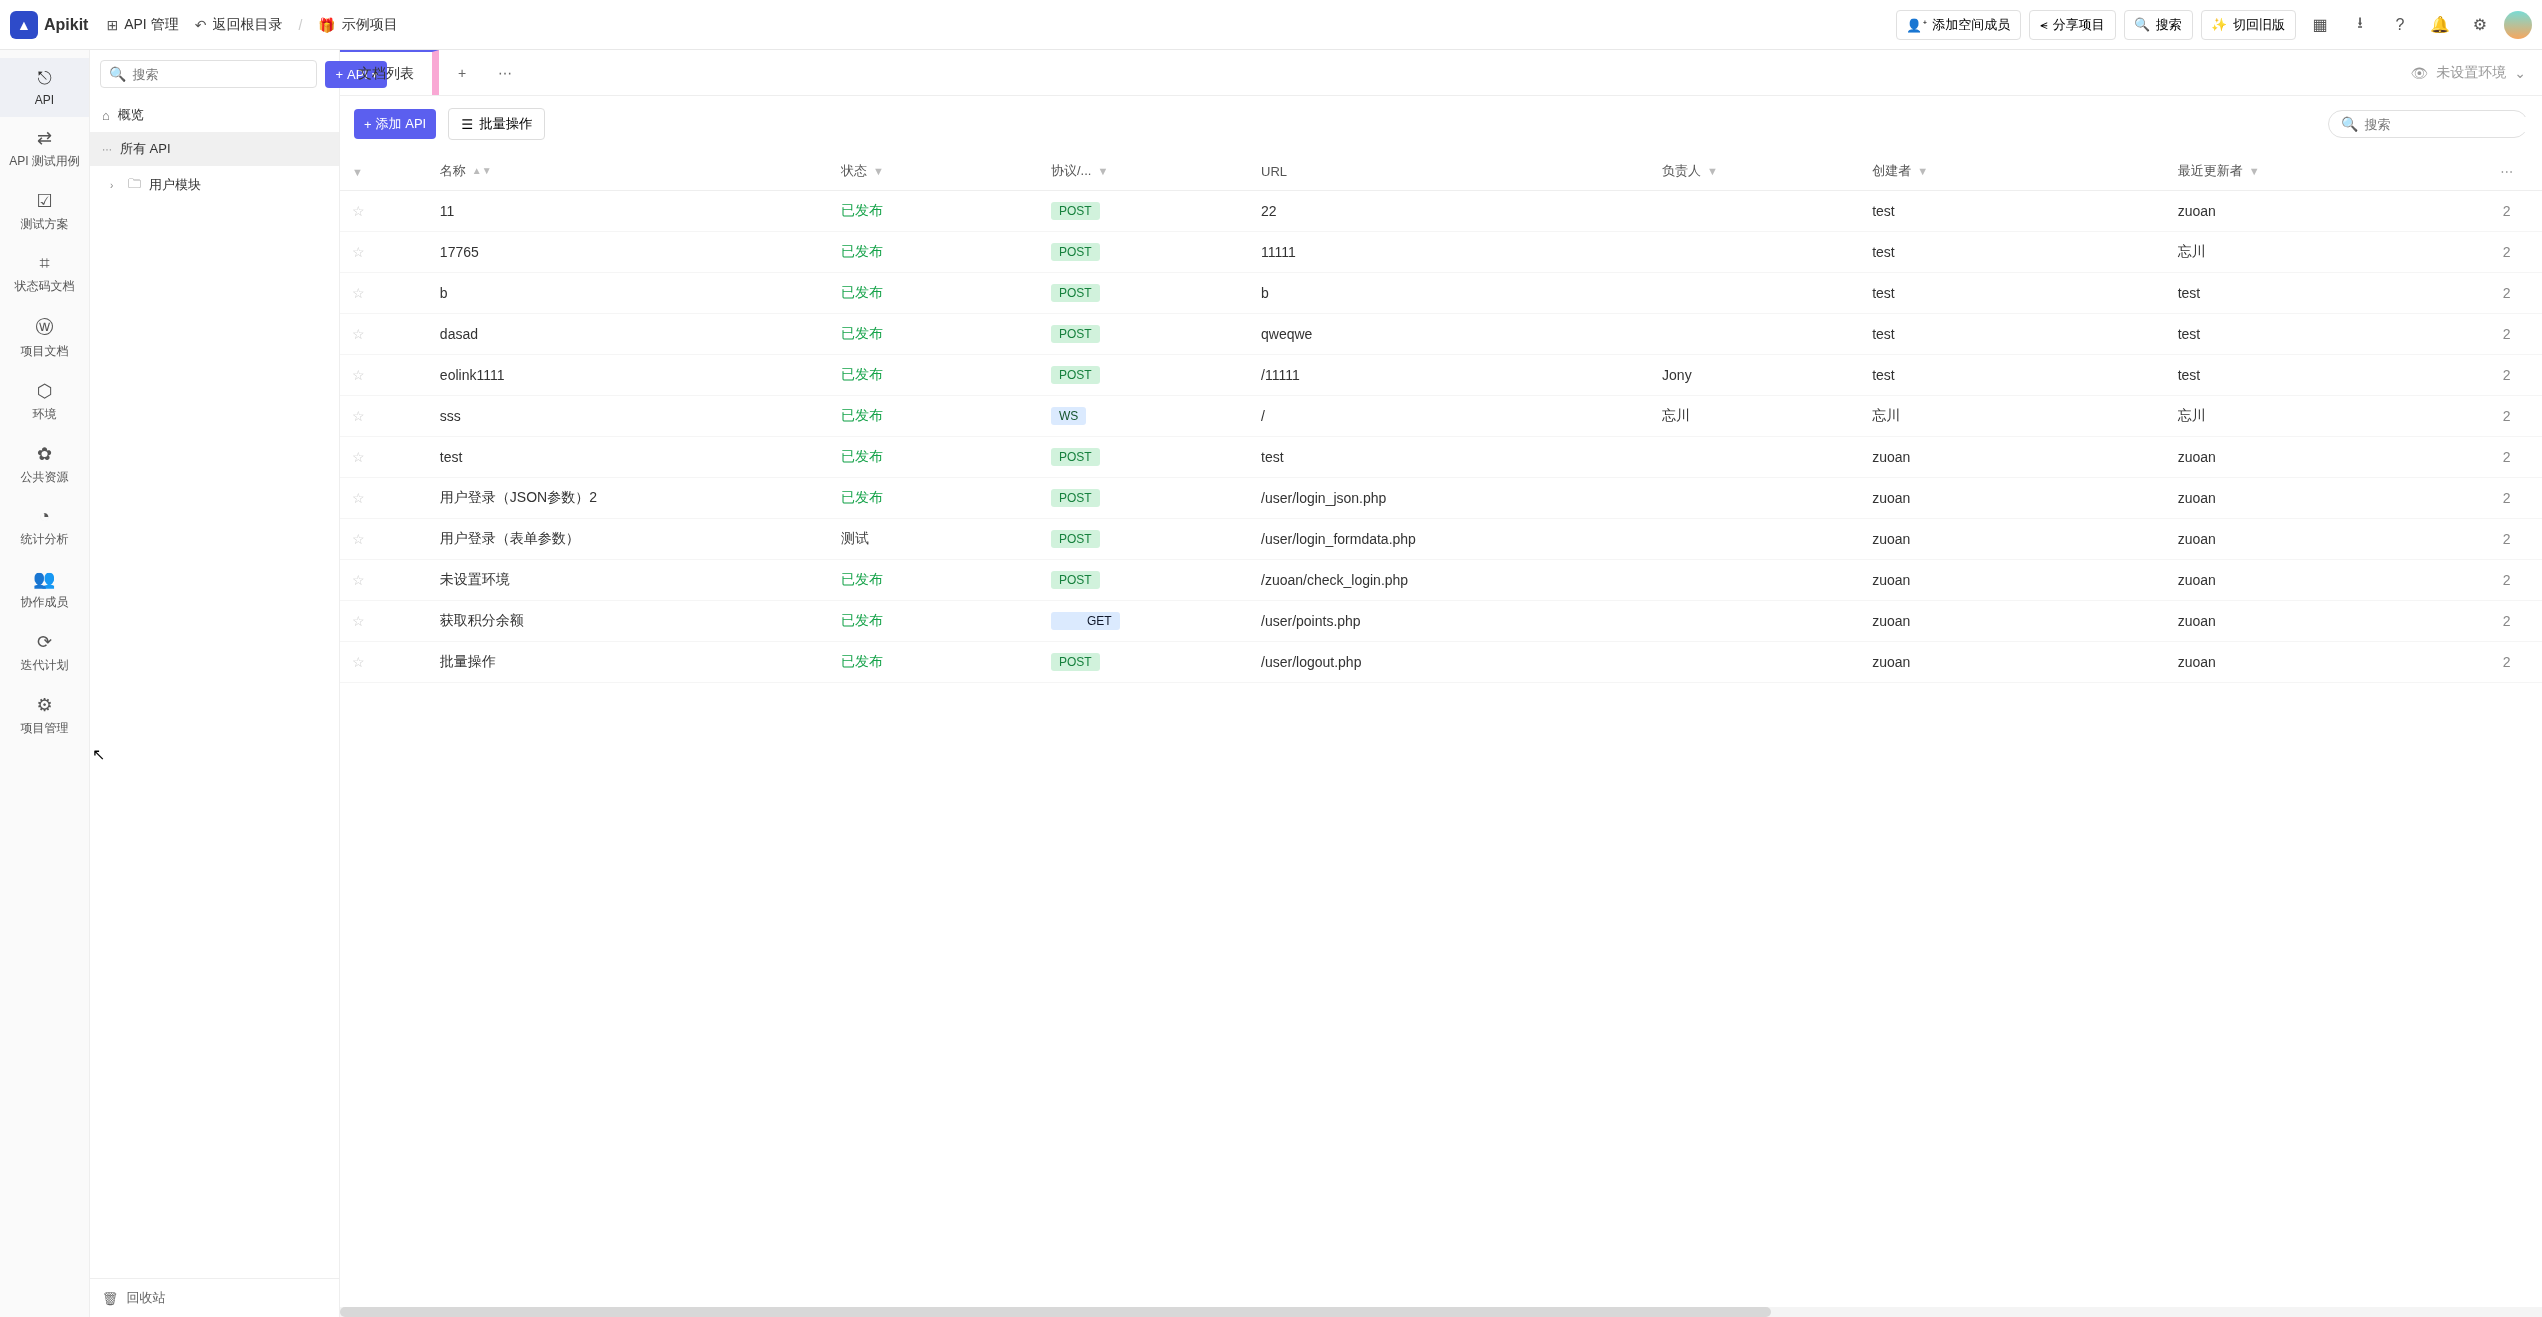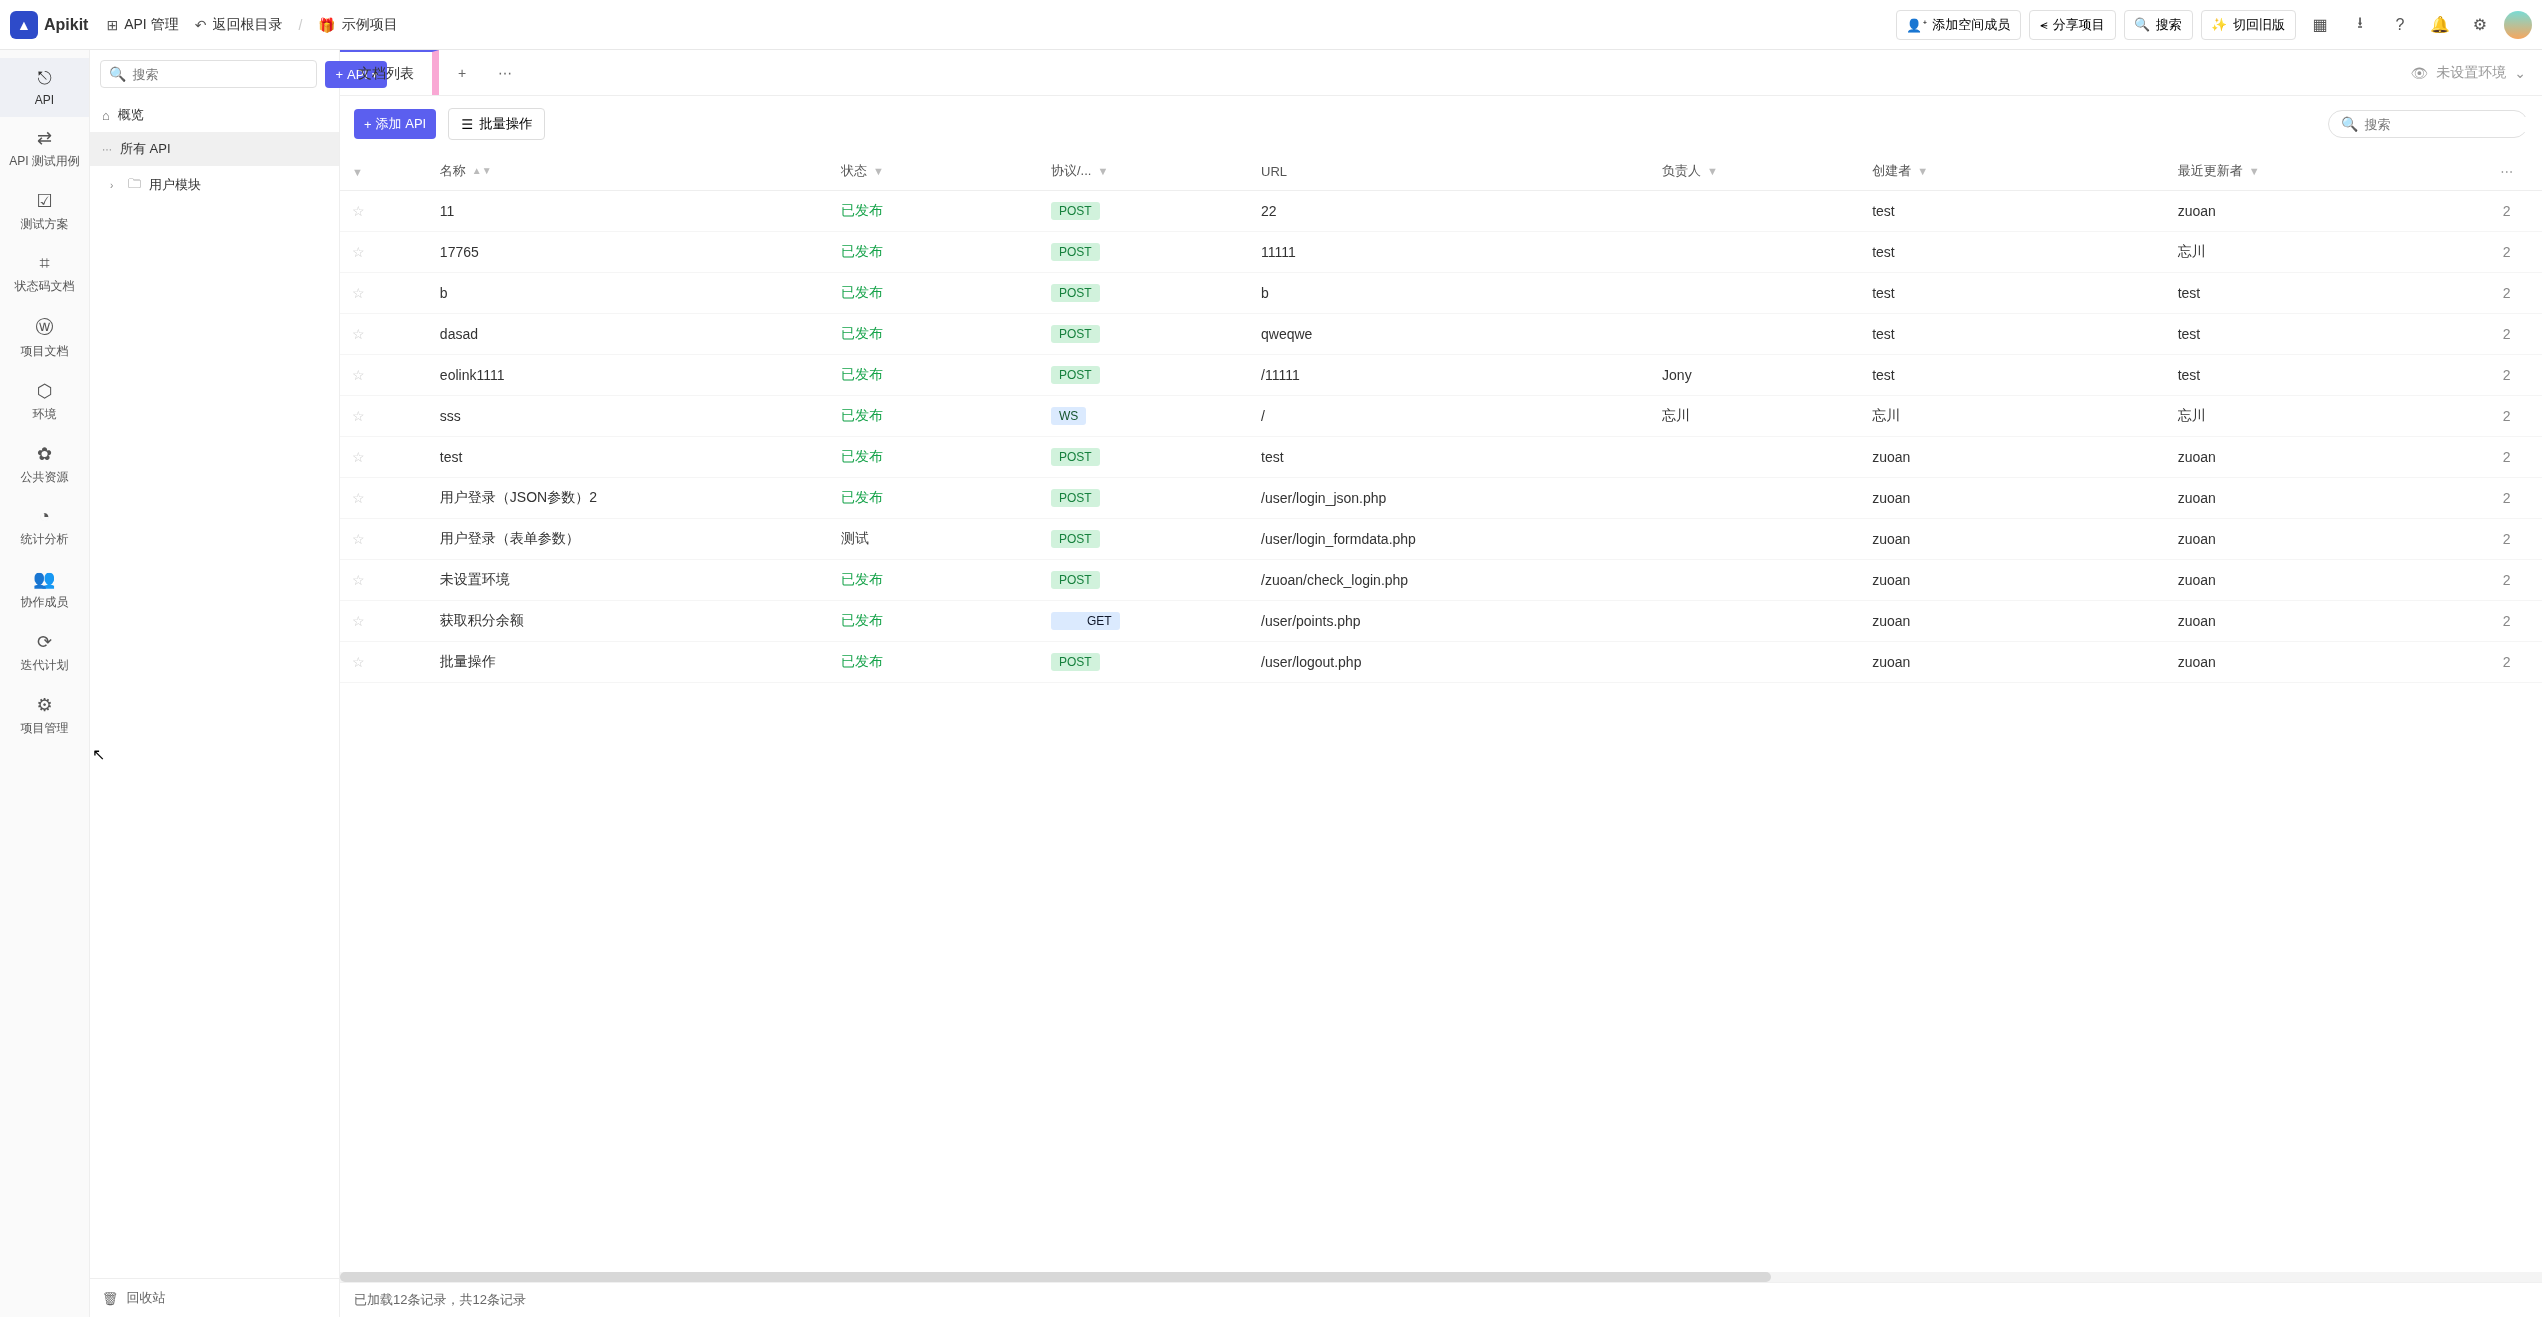--- a/index.html
+++ b/index.html
@@ -431,18 +431,17 @@
     <td>zuoan</td>
     <td>zuoan</td>
     <td class="col-more">2</td>
               </tr>
             </tbody>
         </table>
       </div>
       <div class="scroll-track">
           <div class="scroll-thumb"></div>
         </div>
-      <div class="footer">已加载12条记录，共12条记录</div>
     </div>
   </div>
 </div>
 
 <div class="cursor-arrow">↖</div>
 
 </body></html>

